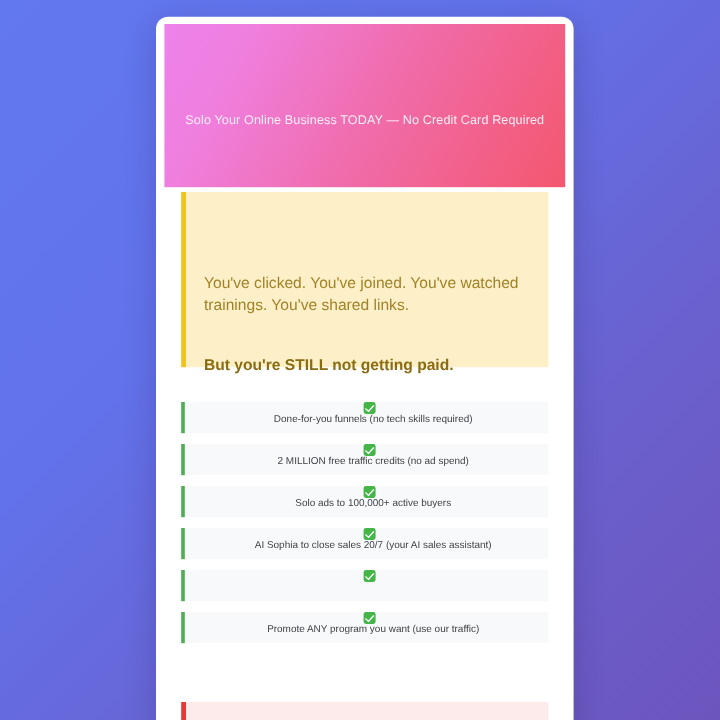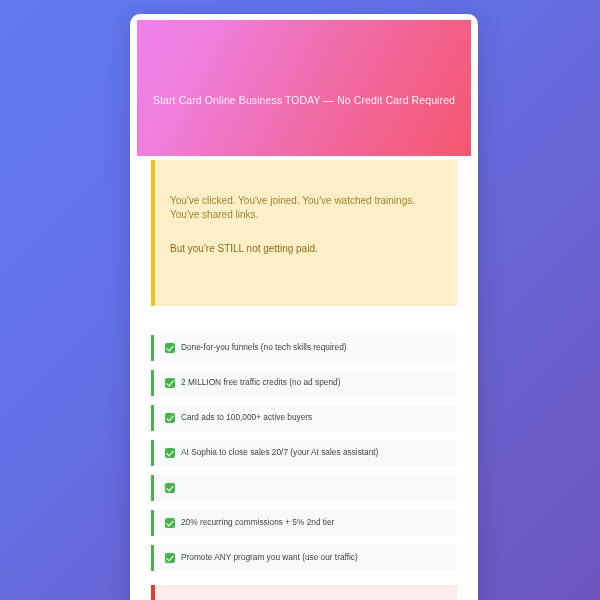--- a/index.html
+++ b/index.html
@@ -67,47 +67,49 @@
     left:21px;
     top:146px;
     width:306px;
     height:146px;
     background:#fdf0c8;
     border-left:4px solid #f0c420;
     padding:34px 16px 0 15px;
   }
 
   .callout p {
-    font-size:10px;
+    font-size:13px;
     line-height:1.35;
     color:#a08328;
     margin-bottom:21px;
+    margin-top:33px;
   }
 
   .callout p.strong {
-    font-weight:normal;
+    font-weight:bold;
     color:#8a6c12;
   }
 
   
   .feature-list {
     position:absolute;
     left:21px;
     top:321px;
     width:306px;
   }
 
   .feature-row {
     display:flex;
     align-items:center;
     height:26px;
     margin-bottom:9px;
     background:#f8f9fa;
     border-left:3px solid #4caf50;
     padding-left:11px;
+    flex-direction:column;
   }
 
   .check-icon {
     width:10px;
     height:10px;
     flex:0 0 10px;
     background:#45b54a;
     border-radius:2px;
     position:relative;
     margin-right:6px;
@@ -146,21 +148,21 @@
   }
 </style>
 </head>
 <body>
 
 <div class="page-root">
 
   <div class="card">
 
     <div class="hero">
-      <div class="hero-headline">Start Card Online Business TODAY — No Credit Card Required</div>
+      <div class="hero-headline">Solo Your Online Business TODAY — No Credit Card Required</div>
     </div>
 
     <div class="callout">
       <p>You've clicked. You've joined. You've watched trainings. You've shared links.</p>
       <p class="strong">But you're STILL not getting paid.</p>
     </div>
 
     <div class="feature-list">
 
       <div class="feature-row">
@@ -168,36 +170,32 @@
         <span class="feature-label">Done-for-you funnels (no tech skills required)</span>
       </div>
 
       <div class="feature-row">
         <span class="check-icon"></span>
         <span class="feature-label">2 MILLION free traffic credits (no ad spend)</span>
       </div>
 
       <div class="feature-row">
         <span class="check-icon"></span>
-        <span class="feature-label">Card ads to 100,000+ active buyers</span>
+        <span class="feature-label">Solo ads to 100,000+ active buyers</span>
       </div>
 
       <div class="feature-row">
         <span class="check-icon"></span>
         <span class="feature-label">AI Sophia to close sales 20/7 (your AI sales assistant)</span>
       </div>
 
       <div class="feature-row">
         <span class="check-icon"></span>
       </div>
 
-      <div class="feature-row">
-        <span class="check-icon"></span>
-        <span class="feature-label">20% recurring commissions + 5% 2nd tier</span>
-      </div>
 
       <div class="feature-row">
         <span class="check-icon"></span>
         <span class="feature-label">Promote ANY program you want (use our traffic)</span>
       </div>
 
     </div>
 
     <div class="quote-banner">
       

